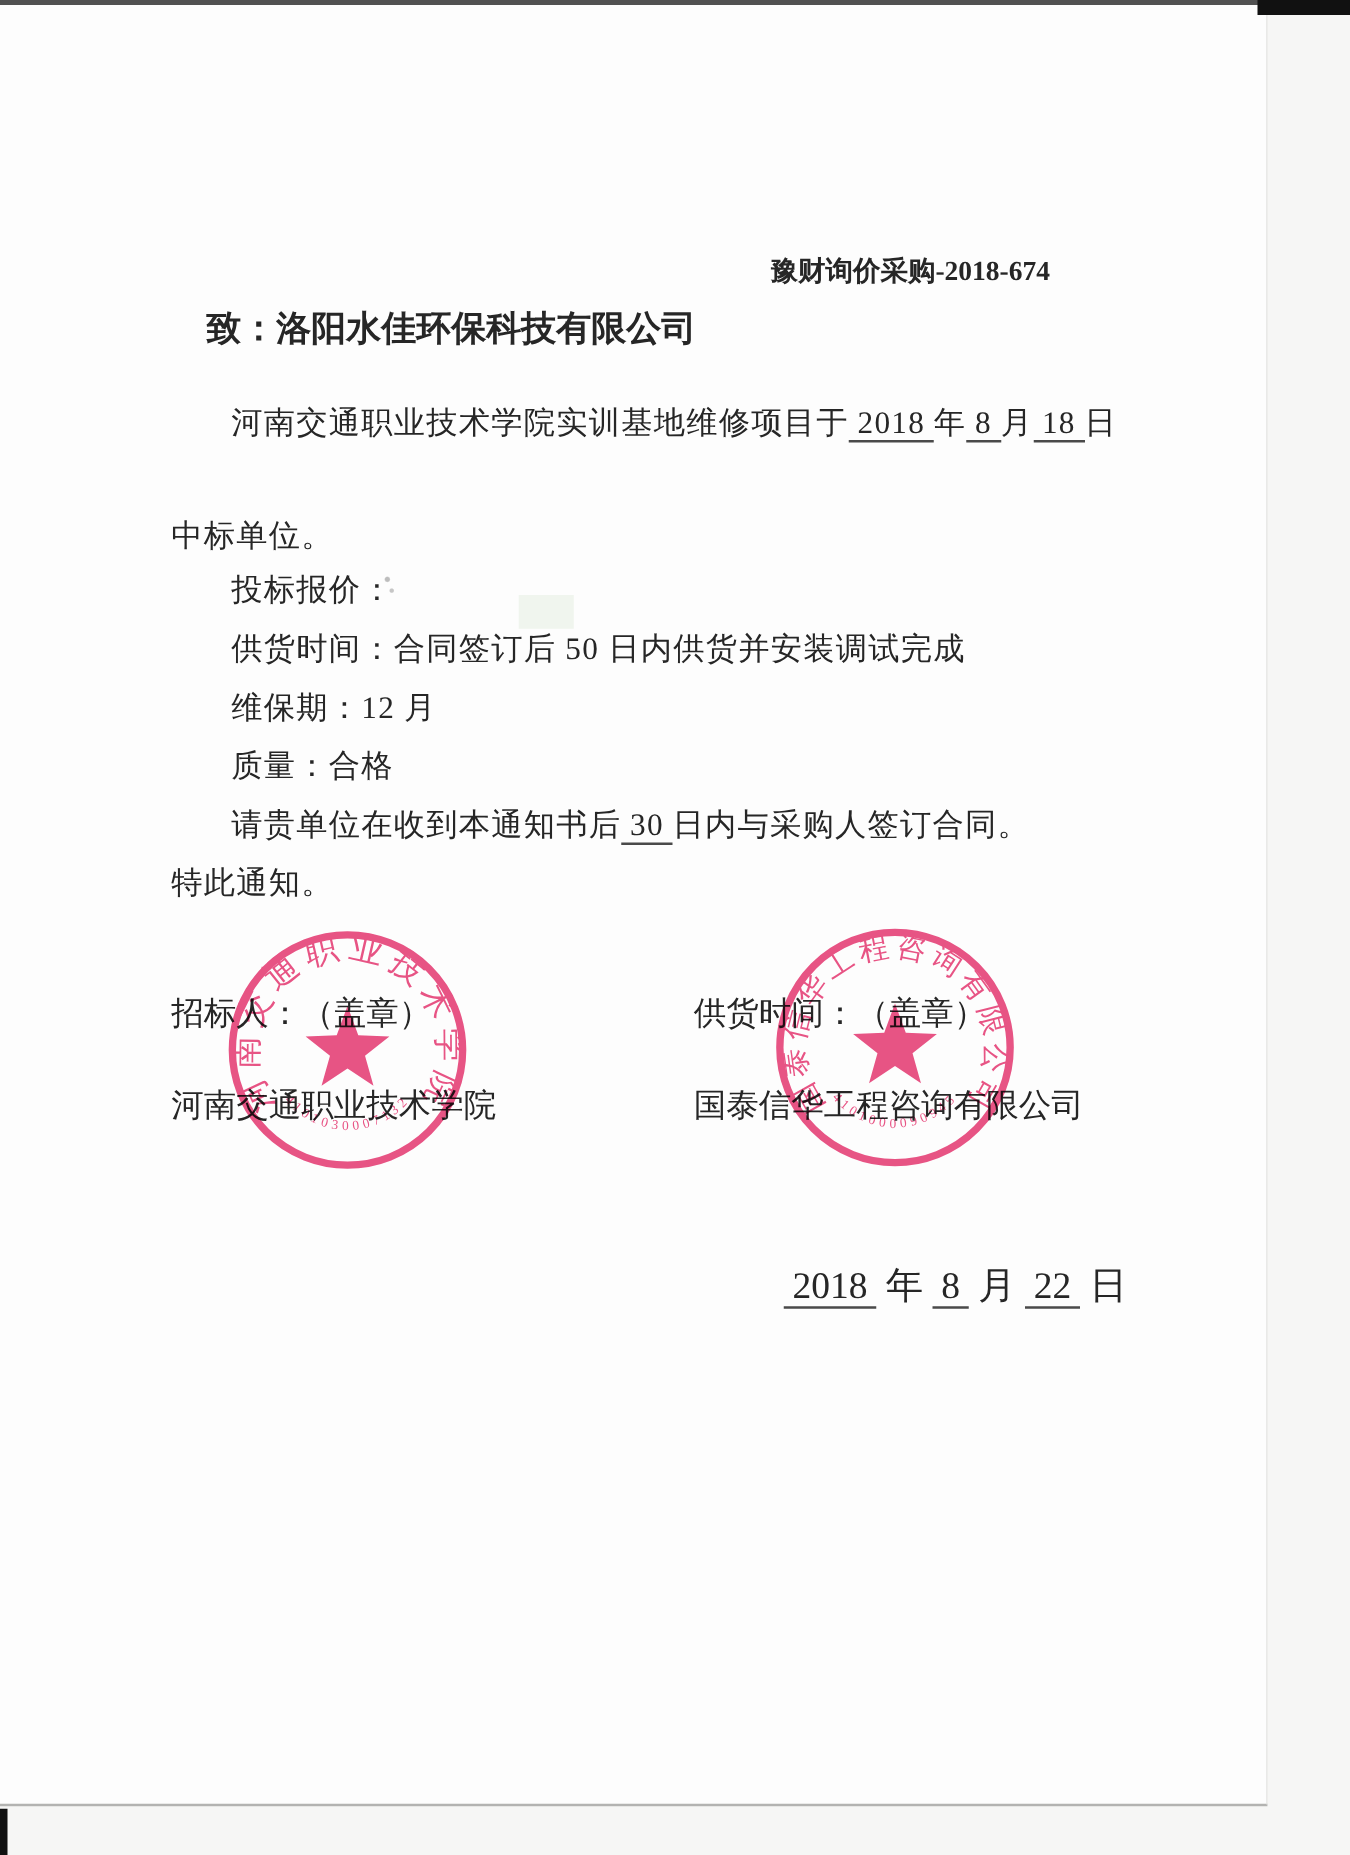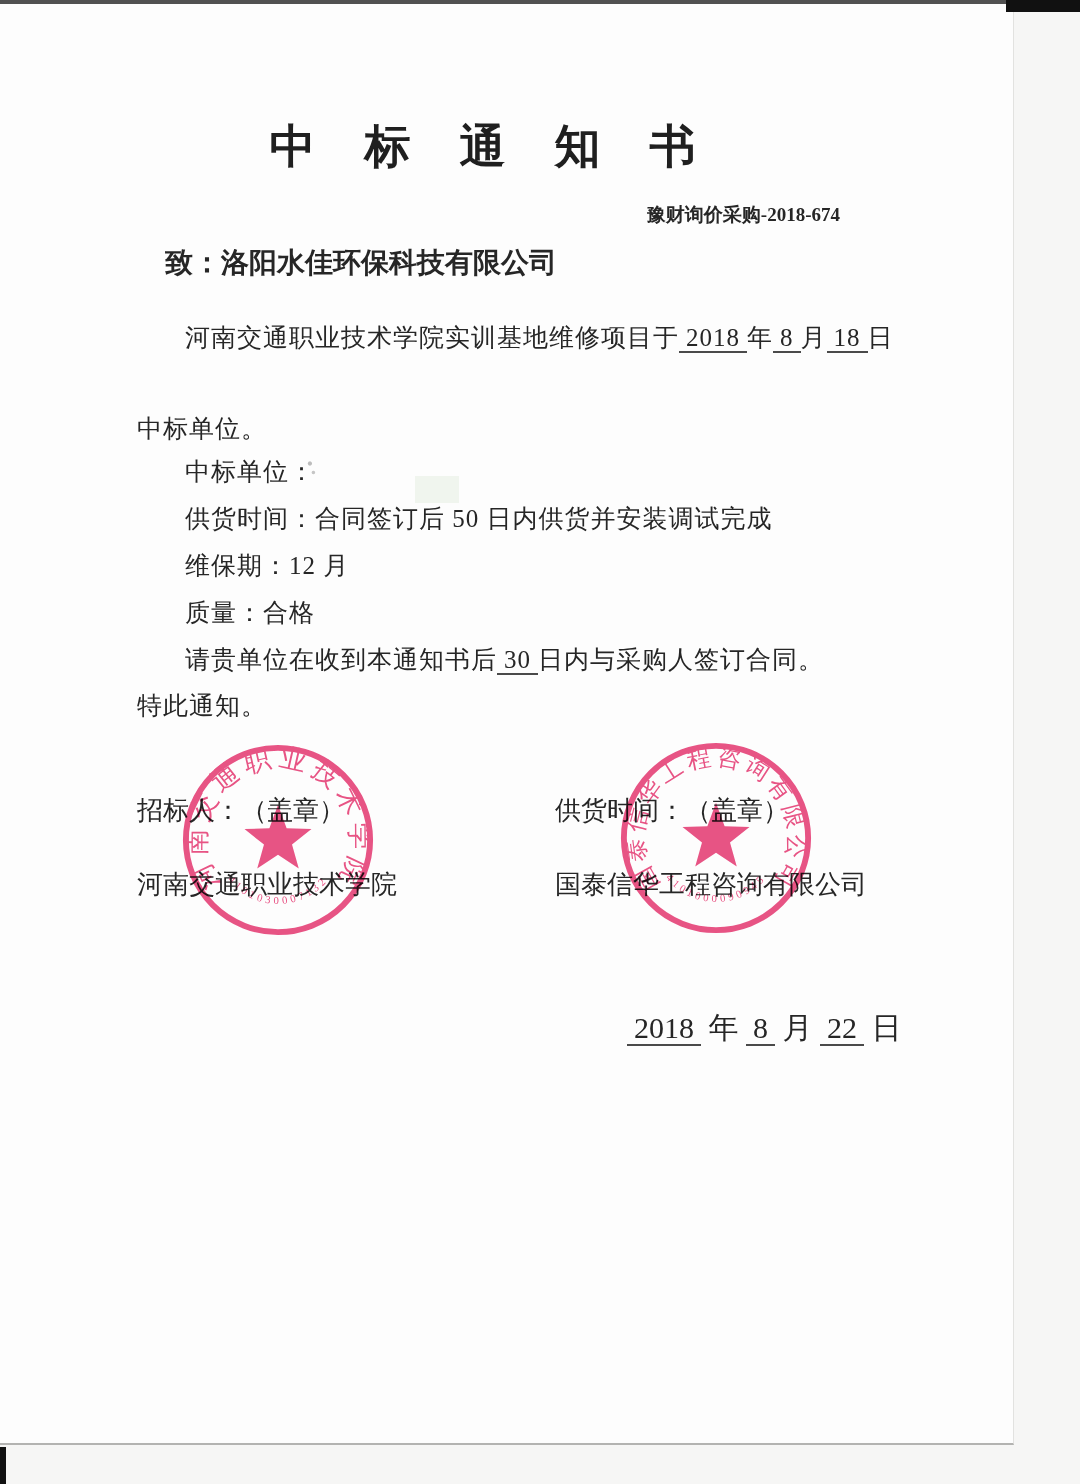--- a/index.html
+++ b/index.html
@@ -40,21 +40,21 @@
   .doc-title {
     left: 0; top: 116px; width: 1014px;
     text-align: center;
     font-size: 46px; font-weight: bold;
     letter-spacing: 49px;
     color: #1f1f1f;
   }
   .ref-no {
     top: 202px; right: 66px + 0px;
     left: 0; width: 840px; text-align: right;
-    font-size: 19px; font-weight: bold;
+    font-size: 22px; font-weight: bold;
   }
   .salutation { left: 165px; top: 244px; font-size: 28px; font-weight: bold; }
 
   .body-line { font-size: 25px; letter-spacing: 1px; }
   .blank { border-bottom: 2px solid #4a4a4a; padding: 0 7px; }
 
   .sig-label, .sig-name { font-size: 26px; }
 
   .issue-date { left: 627px; top: 1008px; font-size: 30px; text-align: center; }
 
@@ -65,32 +65,31 @@
   }
   .stamp svg { width: 100%; height: 100%; display: block; }
 </style>
 </head>
 <body>
 
 <div class="canvas">
 
   <div class="page">
 
-    <div class="abs doc-title">中标通知书</div>
 
     <div class="abs ref-no">豫财询价采购-2018-674</div>
 
     <div class="abs salutation"><span>致：</span><span>洛阳水佳环保科技有限公司</span></div>
 
     <div class="abs body-line" style="left:185px; top:321px;"><span>河南交通职业技术学院实训基地维修项目于</span><span class="blank">2018</span><span>年</span><span class="blank">8</span><span>月</span><span class="blank">18</span><span>日</span></div>
 
 
     <div class="abs body-line" style="left:137px; top:412px;">中标单位。</div>
 
-    <div class="abs body-line" style="left:185px; top:455px;"><span>中标单位：</span><span></span></div>
+    <div class="abs body-line" style="left:185px; top:455px;"><span>投标报价：</span><span></span></div>
 
     <div class="abs body-line" style="left:185px; top:502px;"><span>供货时间：</span><span>合同签订后 50 日内供货并安装调试完成</span></div>
 
     <div class="abs body-line" style="left:185px; top:549px;"><span>维保期：</span><span>12 月</span></div>
 
     <div class="abs body-line" style="left:185px; top:596px;"><span>质量：</span><span>合格</span></div>
 
     <div class="abs body-line" style="left:185px; top:643px;"><span>请贵单位在收到本通知书后</span><span class="blank">30</span><span>日内与采购人签订合同。</span></div>
 
     <div class="abs body-line" style="left:137px; top:689px;">特此通知。</div>

